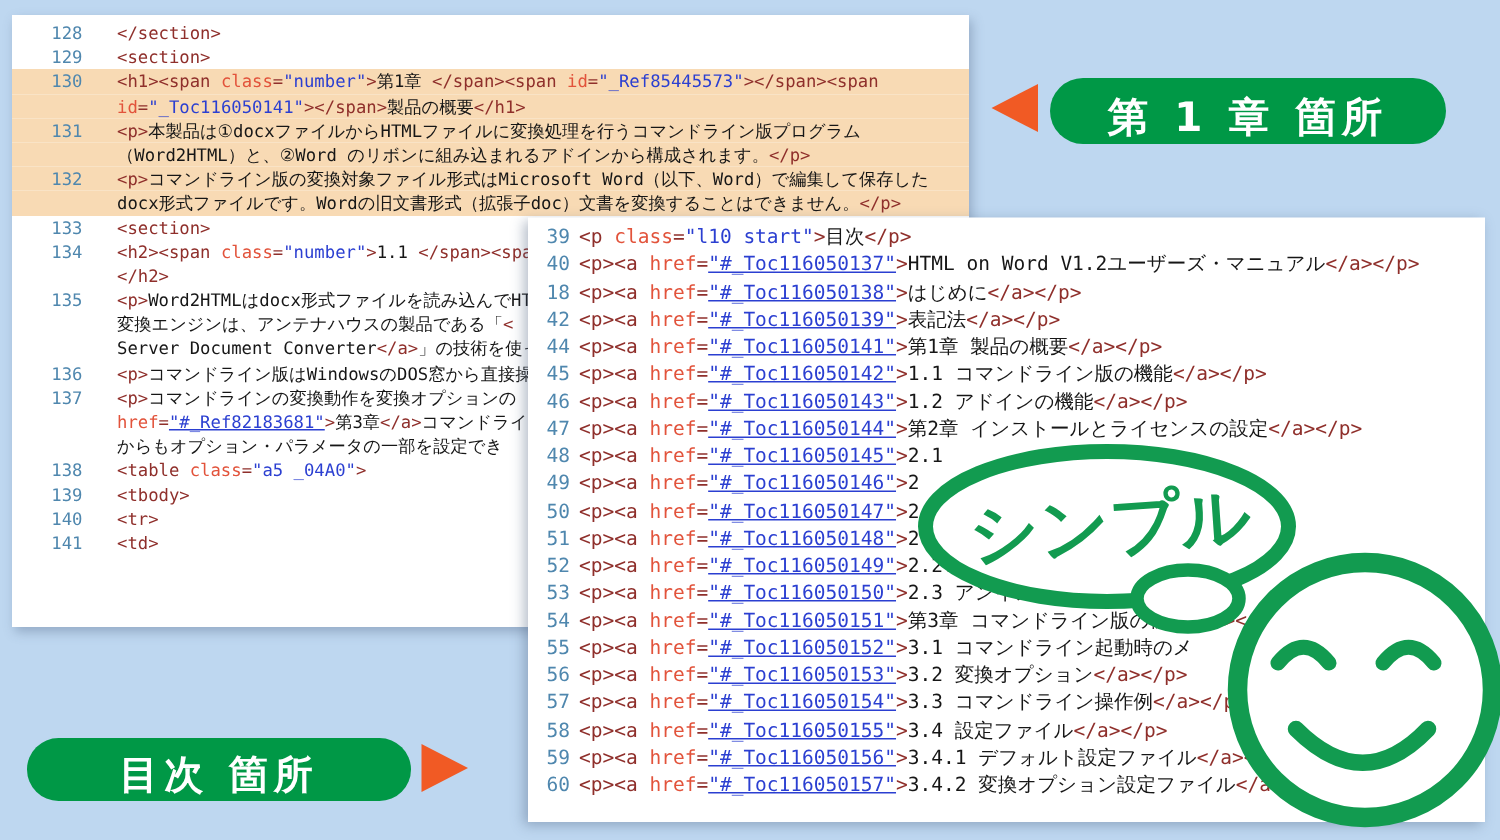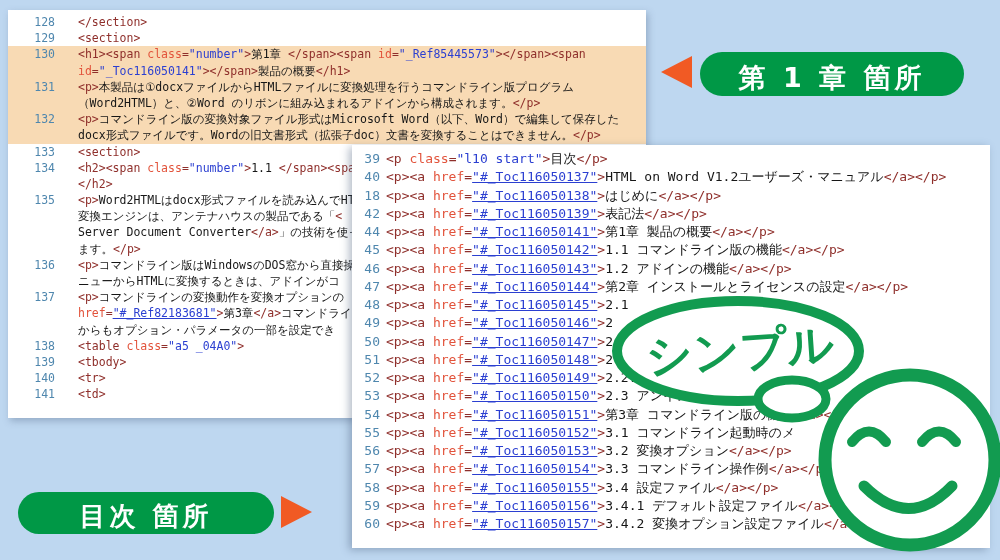--- a/index.html
+++ b/index.html
@@ -73,23 +73,21 @@
       <div class="code-line hl"><span class="ln">131</span><span><span class="sg-t">&lt;p&gt;</span><span class="sg-x">本製品は①docxファイルからHTMLファイルに変換処理を行うコマンドライン版プログラム</span></span></div>
       <div class="code-line hl"><span class="ln"></span><span><span class="sg-x">（Word2HTML）と、②Word のリボンに組み込まれるアドインから構成されます。</span><span class="sg-t">&lt;/p&gt;</span></span></div>
       <div class="code-line hl"><span class="ln">132</span><span><span class="sg-t">&lt;p&gt;</span><span class="sg-x">コマンドライン版の変換対象ファイル形式はMicrosoft Word（以下、Word）で編集して保存した</span></span></div>
       <div class="code-line hl"><span class="ln"></span><span><span class="sg-x">docx形式ファイルです。Wordの旧文書形式（拡張子doc）文書を変換することはできません。</span><span class="sg-t">&lt;/p&gt;</span></span></div>
       <div class="code-line"><span class="ln">133</span><span><span class="sg-t">&lt;section&gt;</span></span></div>
       <div class="code-line"><span class="ln">134</span><span><span class="sg-t">&lt;h2&gt;&lt;span </span><span class="sg-a">class</span><span class="sg-t">=</span><span class="sg-v">"number"</span><span class="sg-t">&gt;</span><span class="sg-x">1.1 </span><span class="sg-t">&lt;/span&gt;&lt;span </span><span class="sg-a">id</span></span></div>
       <div class="code-line"><span class="ln"></span><span><span class="sg-t">&lt;/h2&gt;</span></span></div>
       <div class="code-line"><span class="ln">135</span><span><span class="sg-t">&lt;p&gt;</span><span class="sg-x">Word2HTMLはdocx形式ファイルを読み込んでHT</span></span></div>
       <div class="code-line"><span class="ln"></span><span><span class="sg-x">変換エンジンは、アンテナハウスの製品である「</span><span class="sg-t">&lt;</span></span></div>
       <div class="code-line"><span class="ln"></span><span><span class="sg-x">Server Document Converter</span><span class="sg-t">&lt;/a&gt;</span><span class="sg-x">」の技術を使って</span></span></div>
-      <div class="code-line"><span class="ln"></span><span><span class="sg-x">ます。</span><span class="sg-t">&lt;/p&gt;</span></span></div>
       <div class="code-line"><span class="ln">136</span><span><span class="sg-t">&lt;p&gt;</span><span class="sg-x">コマンドライン版はWindowsのDOS窓から直接操</span></span></div>
-      <div class="code-line"><span class="ln"></span><span><span class="sg-x">ニューからHTMLに変換するときは、アドインがコ</span></span></div>
       <div class="code-line"><span class="ln">137</span><span><span class="sg-t">&lt;p&gt;</span><span class="sg-x">コマンドラインの変換動作を変換オプションの</span></span></div>
       <div class="code-line"><span class="ln"></span><span><span class="sg-a">href</span><span class="sg-t">=</span><span class="sg-l">"#_Ref82183681"</span><span class="sg-t">&gt;</span><span class="sg-x">第3章</span><span class="sg-t">&lt;/a&gt;</span><span class="sg-x">コマンドライン</span></span></div>
       <div class="code-line"><span class="ln"></span><span><span class="sg-x">からもオプション・パラメータの一部を設定でき</span></span></div>
       <div class="code-line"><span class="ln">138</span><span><span class="sg-t">&lt;table </span><span class="sg-a">class</span><span class="sg-t">=</span><span class="sg-v">"a5 _04A0"</span><span class="sg-t">&gt;</span></span></div>
       <div class="code-line"><span class="ln">139</span><span><span class="sg-t">&lt;tbody&gt;</span></span></div>
       <div class="code-line"><span class="ln">140</span><span><span class="sg-t">&lt;tr&gt;</span></span></div>
       <div class="code-line"><span class="ln">141</span><span><span class="sg-t">&lt;td&gt;</span></span></div>
     </div>
 </div>
 

